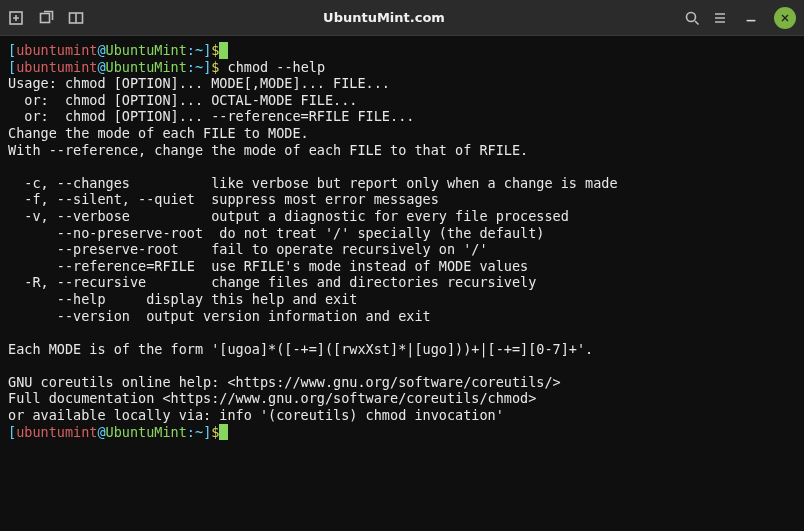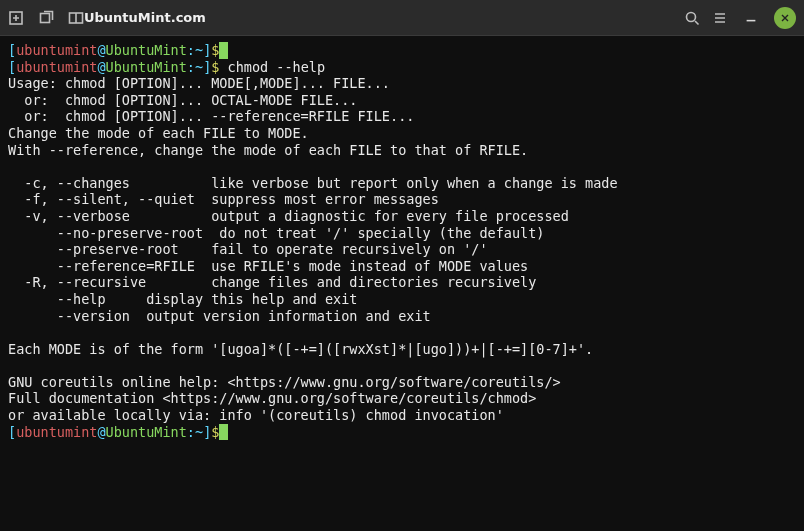--- a/index.html
+++ b/index.html
@@ -23,20 +23,21 @@
 .tb-left { display: flex; gap: 14px; align-items: center; }
 .tb-icon {
   width: 16px; height: 16px;
   display: flex; align-items: center; justify-content: center;
   cursor: pointer;
   opacity: 0.85;
 }
 .tb-icon svg { width: 16px; height: 16px; stroke: #d8d8d8; stroke-width: 1.6; fill: none; }
 .tb-title {
   flex: 1;
+  text-align: center;
   font-family: 'DejaVu Sans', 'Liberation Sans', sans-serif;
   font-size: 13px;
   font-weight: bold;
   color: #f0f0f0;
 }
 .tb-right { display: flex; gap: 12px; align-items: center; }
 .wc-min, .wc-close {
   width: 22px; height: 22px;
   display: flex; align-items: center; justify-content: center;
   cursor: pointer;

